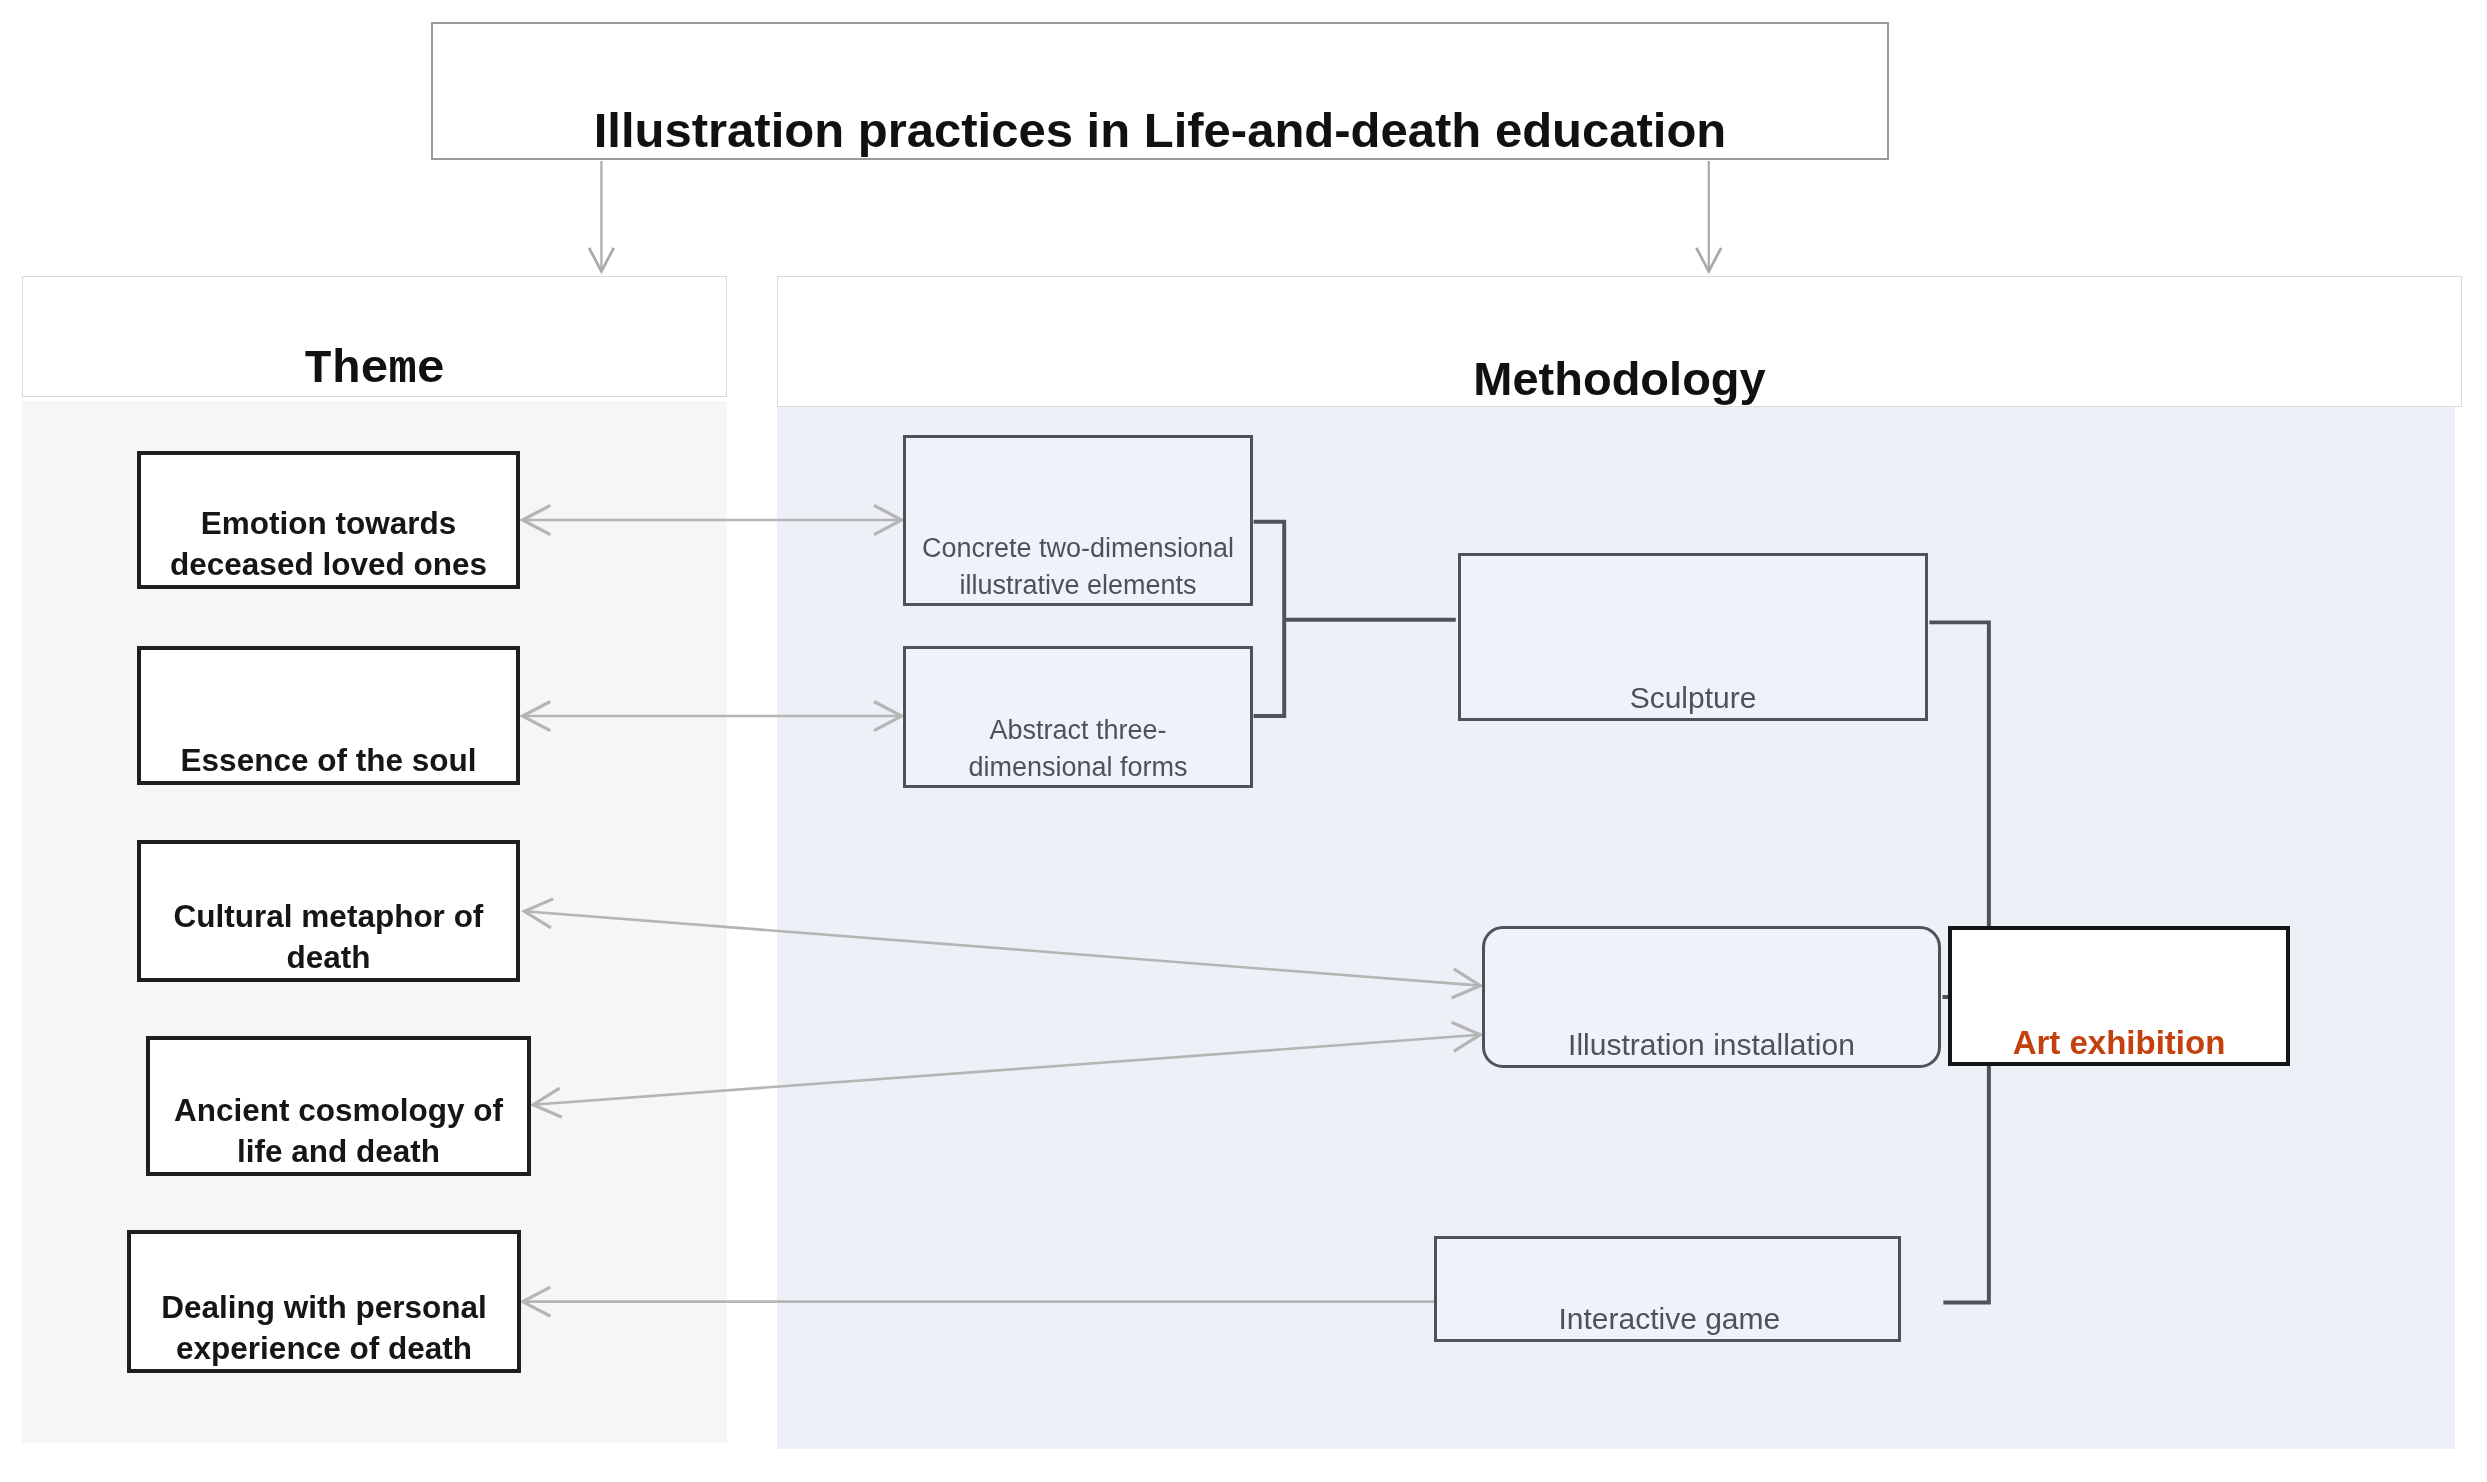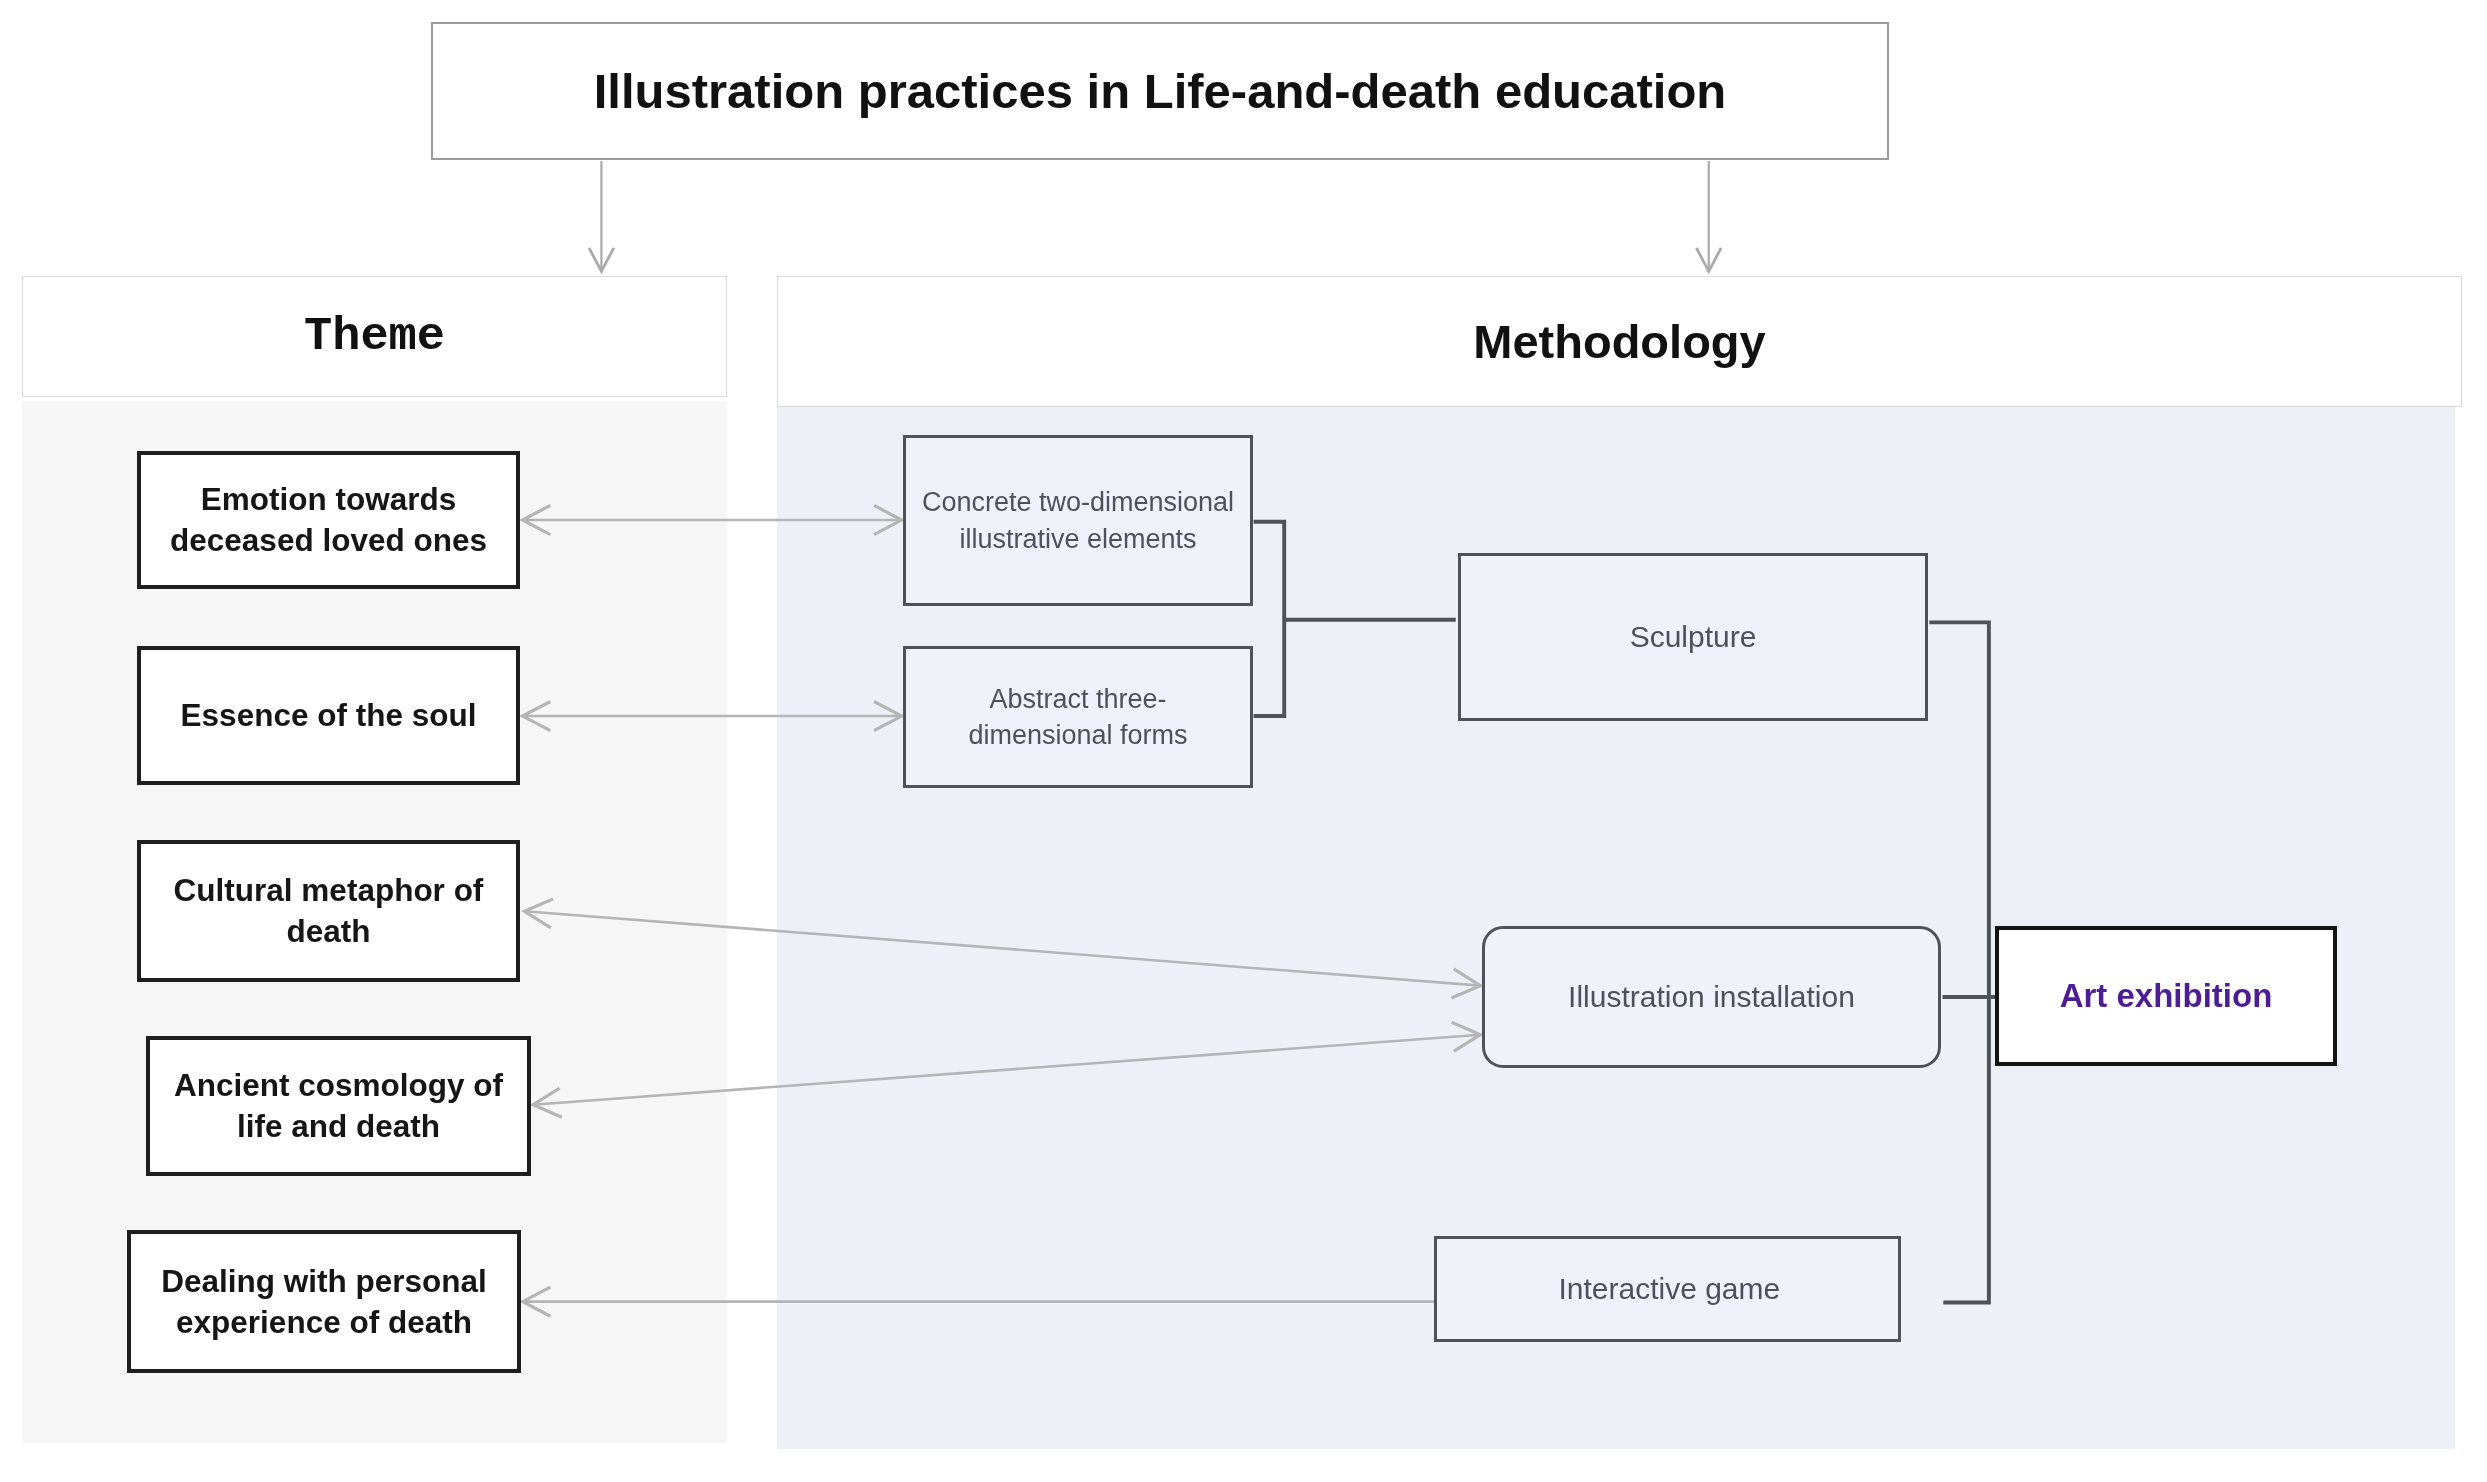--- a/index.html
+++ b/index.html
@@ -28,21 +28,21 @@
 
   svg.connectors{position:absolute;left:0;top:0;z-index:1;}
   .conn-dark{stroke:var(--dark-line);stroke-width:4.5;fill:none;}
   .conn-light{stroke:var(--light-arrow);stroke-width:3;fill:none;}
   .conn-title{stroke:var(--title-arrow);stroke-width:2.5;fill:none;}
   .vee-light-p{stroke:var(--light-arrow);fill:none;stroke-width:1.1px;}
   .vee-title-p{stroke:var(--title-arrow);fill:none;stroke-width:1.1px;}
 
   .box{
     position:absolute;z-index:2;box-sizing:border-box;
-    display:flex;align-items:center;justify-content:center;
+    display:flex;align-items:flex-end;justify-content:center;
     text-align:center;
   }
   .title-box{
     left:431px;top:22px;width:1458px;height:138px;
     background:#fff;border:2.6px solid var(--title-border);
     font-size:49px;font-weight:700;color:#111;
   }
   .header{background:#fff;border:1.8px solid var(--header-border);font-weight:700;font-size:47px;color:#111;}
   .header-theme{left:22px;top:276px;width:705px;height:121px;font-family:Liberation Mono, monospace;}
   .header-methodology{left:777px;top:276px;width:1685px;height:131px;}
@@ -63,23 +63,23 @@
     color:var(--methodology-text);font-weight:400;font-size:30px;line-height:1.35;
     padding:0 12.3px;
   }
   .m1{left:903px;top:435px;width:350px;height:171px;font-size:27px;}
   .m2{left:903px;top:646px;width:350px;height:142px;font-size:27px;}
   .m3{left:1458px;top:553px;width:470px;height:168px;}
   .m4{left:1482px;top:926px;width:459px;height:142px;border-radius:21px;}
   .m5{left:1434px;top:1236px;width:467px;height:106px;padding-left:16px;}
 
   .abox{
-    left:1995px;top:926px;width:342px;height:140px;
+    left:1948px;top:926px;width:342px;height:140px;
     background:#fff;border:4.4px solid #141414;
-    color:#4c1d95;font-weight:600;font-size:33px;
+    color:#c2410c;font-weight:600;font-size:33px;
   }
 </style>
 </head>
 <body>
 
 <div class="stage">
 
   <div class="panel panel-theme"></div>
   <div class="panel panel-methodology"></div>
 

